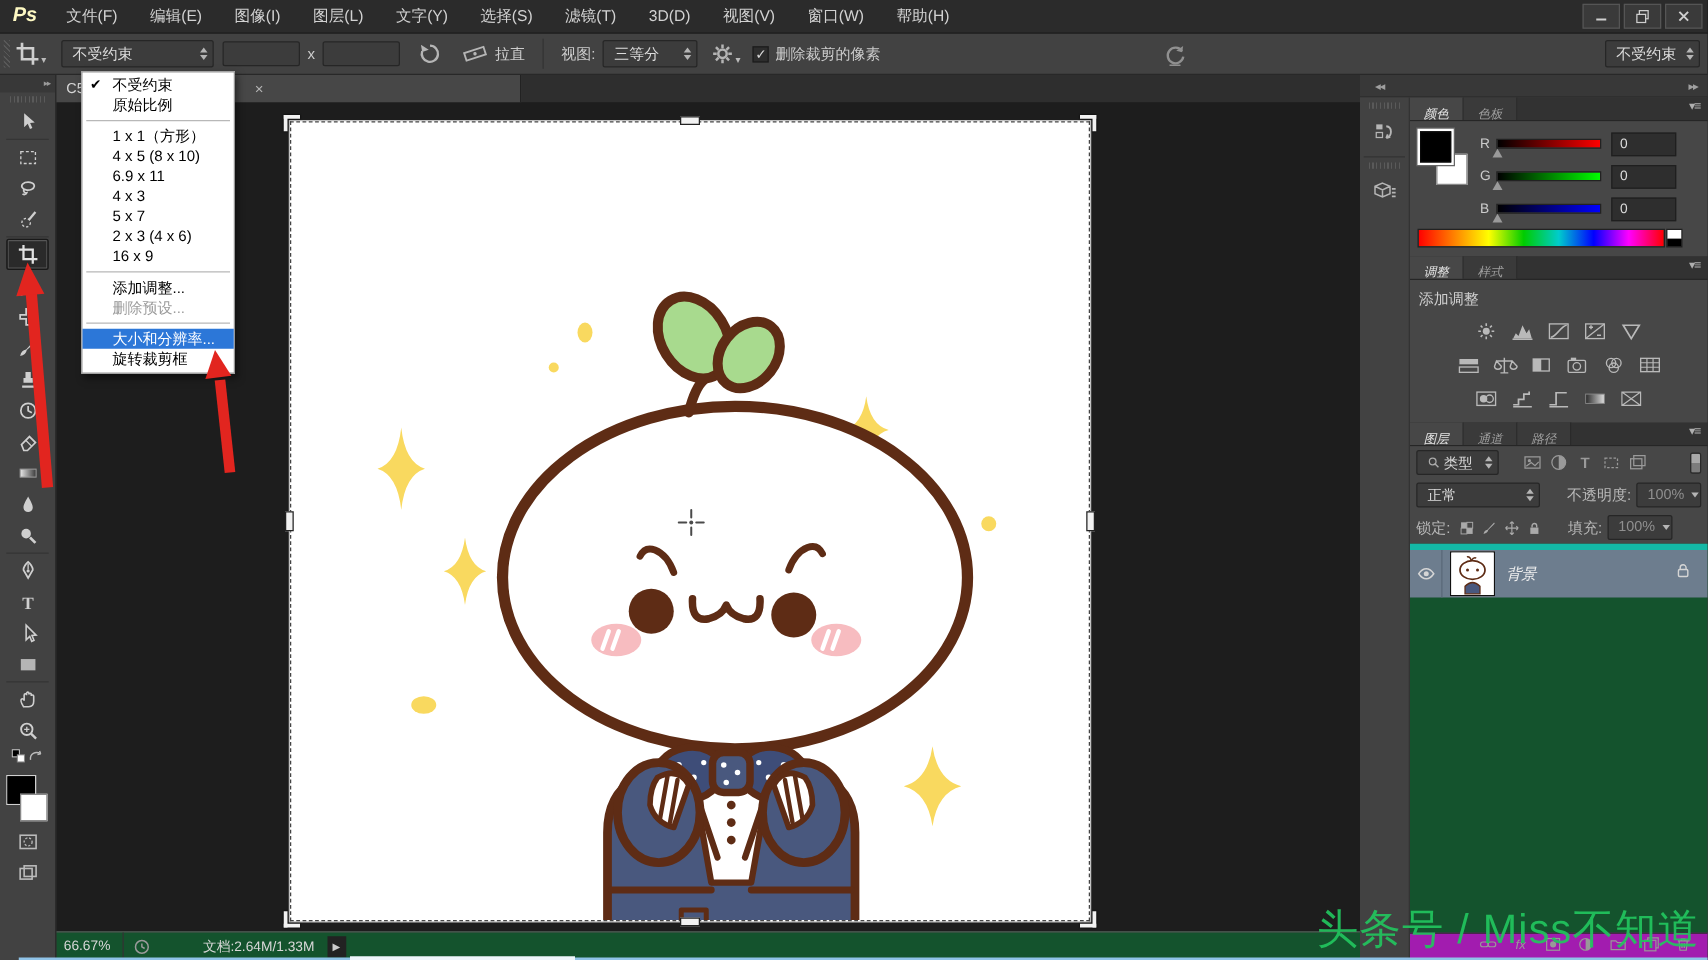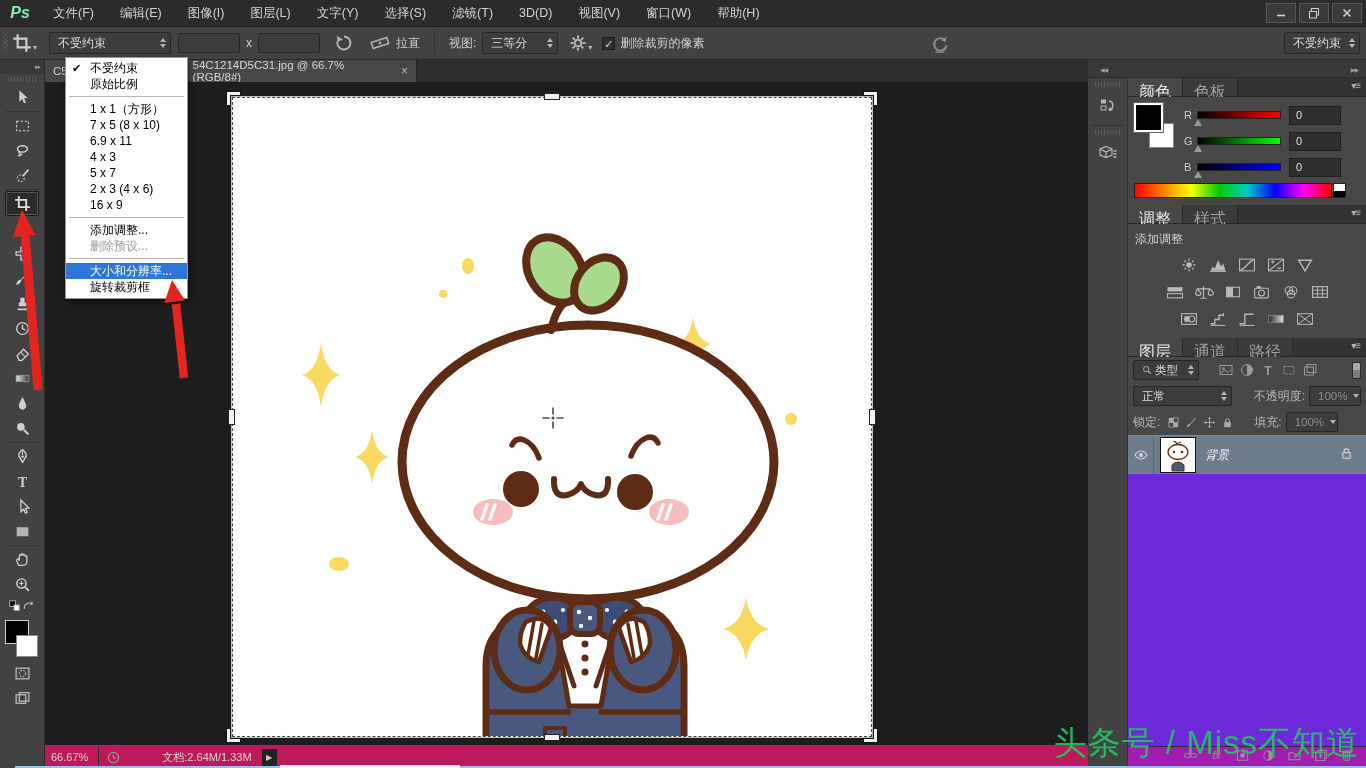--- a/index.html
+++ b/index.html
@@ -2,21 +2,21 @@
 <html><head>
 <meta charset="utf-8">
 <style>
   * { margin:0; padding:0; box-sizing:border-box; }
   html,body { width:1366px; height:768px; overflow:hidden; background:#1d1d1d;
     font-family:"Liberation Sans","DejaVu Sans",sans-serif; -webkit-font-smoothing:antialiased; }
 
   
   #titlebar { position:absolute; left:0; top:0; width:1366px; height:27px; background:#2b2b2b;
     border-bottom:1px solid #1a1a1a; display:flex; align-items:center; z-index:10;}
-  #ps-logo { width:40px; text-align:center; font-weight:bold; font-size:16px; color:#86efac; font-style:italic;}
+  #ps-logo { width:40px; text-align:center; font-weight:bold; font-size:16px; color:#fef9c3; font-style:italic;}
   .menu-item { color:#d2d2d2; font-size:12.5px; padding:0 13px; line-height:27px; cursor:default;}
   #win-buttons { margin-left:auto; display:flex; margin-right:4px;}
   .win-btn { width:30px; height:20px; border:1px solid #555; background:#3a3a3a; margin-left:3px;
     display:flex; align-items:center; justify-content:center; }
   .win-btn svg { width:12px; height:12px; }
 
   
   #optionsbar { position:absolute; left:0; top:27px; width:1366px; height:33px; background:#424242;
     border-bottom:1px solid #282828; display:flex; align-items:center; z-index:10;}
   .grip { width:5px; height:22px; margin:0 4px 0 3px;
@@ -68,21 +68,21 @@
   #canvas { position:absolute; inset:0; background:#ffffff; overflow:hidden;
     border:1px dashed #444; box-shadow:0 0 0 1px rgba(250,250,250,.75); }
   .corner { position:absolute; width:13px; height:13px; z-index:3;}
   .corner.tl { left:-5px; top:-5px; border-left:3px solid #f2f2f2; border-top:3px solid #f2f2f2; filter:drop-shadow(0 0 1px #000);}
   .corner.tr { right:-5px; top:-5px; border-right:3px solid #f2f2f2; border-top:3px solid #f2f2f2; filter:drop-shadow(0 0 1px #000);}
   .corner.bl { left:-5px; bottom:-5px; border-left:3px solid #f2f2f2; border-bottom:3px solid #f2f2f2; filter:drop-shadow(0 0 1px #000);}
   .corner.br { right:-5px; bottom:-5px; border-right:3px solid #f2f2f2; border-bottom:3px solid #f2f2f2; filter:drop-shadow(0 0 1px #000);}
   .edge-handle { position:absolute; background:#f2f2f2; border:1px solid #222; z-index:3;}
   .edge-handle.h { width:16px; height:7px; left:50%; margin-left:-8px;}
   .edge-handle.v { width:7px; height:16px; top:50%; margin-top:-8px;}
-  #doc-status { position:absolute; left:0; bottom:0; right:0; height:23px; background:#be185d;
+  #doc-status { position:absolute; left:0; bottom:0; right:0; height:23px; background:#14532d;
     border-top:1px solid #555; display:flex; align-items:center; color:#d8d8d8; font-size:11px;}
   #zoom-box { padding:0 10px 0 6px; border-right:1px solid #333; height:100%; display:flex; align-items:center;}
   #status-icon { margin:0 8px; width:13px; height:13px;}
   #doc-info { margin-left:34px; }
   #status-flyout { width:15px; height:17px; background:#222; color:#ccc; font-size:8px; text-align:center;
     line-height:17px; margin-left:10px;}
 
   
   #dock { position:absolute; right:0; top:60px; width:278px; bottom:0; background:#424242; z-index:5;}
   #dock-header { height:18px; background:#383838; border-bottom:1px solid #2c2c2c; position:relative;
@@ -91,22 +91,22 @@
   #collapse-right { position:absolute; right:8px; top:6px; letter-spacing:-1px;}
   #icon-strip { position:absolute; left:0; top:18px; width:40px; bottom:0; background:#424242;
     border-right:1px solid #333;}
   .strip-grip { height:5px; margin:4px 7px;
     background:repeating-linear-gradient(90deg,#5a5a5a 0 1px,transparent 1px 3px);}
   .strip-btn { width:32px; height:30px; margin:2px auto; display:flex; align-items:center; justify-content:center;}
   .strip-btn svg { width:20px; height:20px;}
   .strip-sep { height:1px; background:#333; margin:4px 3px;}
   #panels { position:absolute; left:40px; top:18px; right:0; bottom:0; display:flex; flex-direction:column;}
   .panel-tabs { height:19px; background:#323232; display:flex; position:relative; border-bottom:1px solid #262626;}
-  .ptab { padding:4px 11px; font-size:16px; line-height:19px; color:#9f9f9f; background:#3a3a3a;
-    border-right:1px solid #2a2a2a;}
+  .ptab { padding:4px 11px; font-size:10px; line-height:19px; color:#9f9f9f; background:#3a3a3a;
+    border-right:1px solid #2a2a2a;font-style:italic;}
   .ptab.active { background:#474747; color:#e6e6e6; }
   .panel-menu { position:absolute; right:6px; top:2px; color:#b0b0b0; font-size:10px; letter-spacing:-1px;}
   .panel-body { background:#474747; position:relative; }
 
   
   #color-body { height:108px; }
   #cp-swatches { position:absolute; left:8px; top:8px; width:44px; height:46px;}
   #cp-fg { position:absolute; left:0; top:0; width:25px; height:25px; background:#000; border:1px solid #0a0a0a;
     box-shadow:0 0 0 2px #fff, 0 0 0 3px #666; z-index:2;}
   #cp-bg { position:absolute; left:13px; top:18px; width:25px; height:25px; background:#fff; border:1px solid #888;}
@@ -136,21 +136,21 @@
   #layers-body { flex:1; display:flex; flex-direction:column;}
   .lp-row { display:flex; align-items:center; padding:3px 5px; gap:4px;}
   .lp-label { color:#b9b9b9; font-size:12px; white-space:nowrap;}
   .combo.small { height:20px; font-size:11.5px;}
   .ficon { width:21px; height:20px; display:flex; align-items:center; justify-content:center;}
   .ficon svg { width:16px; height:16px;}
   #filter-toggle { width:9px; height:17px; margin-left:auto; border:1px solid #2a2a2a; border-radius:2px;
     background:linear-gradient(#a9a9a9 50%, #7d7d7d 50%);}
   .lockicon { width:18px; height:16px; display:flex; align-items:center; justify-content:center;}
   .lockicon svg { width:13px; height:13px;}
-  #layer-list { flex:1; background:#6d28d9; border-top:1px solid #14b8a6; position:relative;}
+  #layer-list { flex:1; background:#14532d; border-top:5px solid #14b8a6; position:relative;}
   #layer-row { height:38px; background:#6d7d8e; display:flex; align-items:center;}
   #eye-cell { width:26px; height:100%; border-right:1px solid #596878; display:flex; align-items:center; justify-content:center;}
   #eye-cell svg { width:16px; height:16px;}
   #layer-thumb { width:36px; height:36px; border:1px solid #111; margin-left:6px; background:#fff;}
   #layer-name { color:#f0f0f0; font-size:12px; font-style:italic; margin-left:9px;}
   #layer-lock { margin-left:auto; margin-right:12px;}
   #layer-lock svg { width:15px; height:15px;}
   #layers-footer { height:22px; background:#a21caf; border-top:1px solid #2b2b2b; display:flex;
     align-items:center; justify-content:flex-end; gap:11px; padding-right:12px;}
   #layers-footer .foot-icon svg { width:15px; height:15px;}
@@ -414,21 +414,20 @@
         <rect x="5" y="2.5" width="9" height="8" fill="none" stroke="#bbb" stroke-width="1.2"></rect>
       </svg>
   </div>
 </div>
 
 <div id="doc-area">
   <div id="tabbar">
     <div id="doc-tab">
       <span>C5</span>
       <span style="width:126px;"></span>
-      <span>54C1214D5C31.jpg @ 66.7%(RGB/8#)</span>
       <span id="tab-close">×</span>
     </div>
   </div>
 
   <div id="viewport">
     <div id="canvas-frame">
       <div id="canvas">
         <svg width="640" height="640" viewBox="0 0 640 640">
           <g stroke-linecap="round" stroke-linejoin="round">
             <path d="M88,244 Q91,272 107,277 Q91,282 88,310 Q85,282 69,277 Q85,272 88,244 Z" fill="#f9d95f"></path>
@@ -868,21 +867,21 @@
       </div>
     </div>
   </div>
 </div>
 
 <div id="crop-menu">
     <div class="menu-row"><span class="chk">✔</span><span>不受约束</span></div>
     <div class="menu-row"><span class="chk"></span><span>原始比例</span></div>
     <div class="menu-sep"></div>
     <div class="menu-row"><span class="chk"></span><span>1 x 1（方形）</span></div>
-    <div class="menu-row"><span class="chk"></span><span>7 x 5 (8 x 10)</span></div>
+    <div class="menu-row"><span class="chk"></span><span>4 x 5 (8 x 10)</span></div>
     <div class="menu-row"><span class="chk"></span><span>6.9 x 11</span></div>
     <div class="menu-row"><span class="chk"></span><span>4 x 3</span></div>
     <div class="menu-row"><span class="chk"></span><span>5 x 7</span></div>
     <div class="menu-row"><span class="chk"></span><span>2 x 3 (4 x 6)</span></div>
     <div class="menu-row"><span class="chk"></span><span>16 x 9</span></div>
     <div class="menu-sep"></div>
     <div class="menu-row"><span class="chk"></span><span>添加调整...</span></div>
     <div class="menu-row disabled"><span class="chk"></span><span>删除预设...</span></div>
     <div class="menu-sep"></div>
     <div class="menu-row highlighted"><span class="chk"></span><span>大小和分辨率...</span></div>

